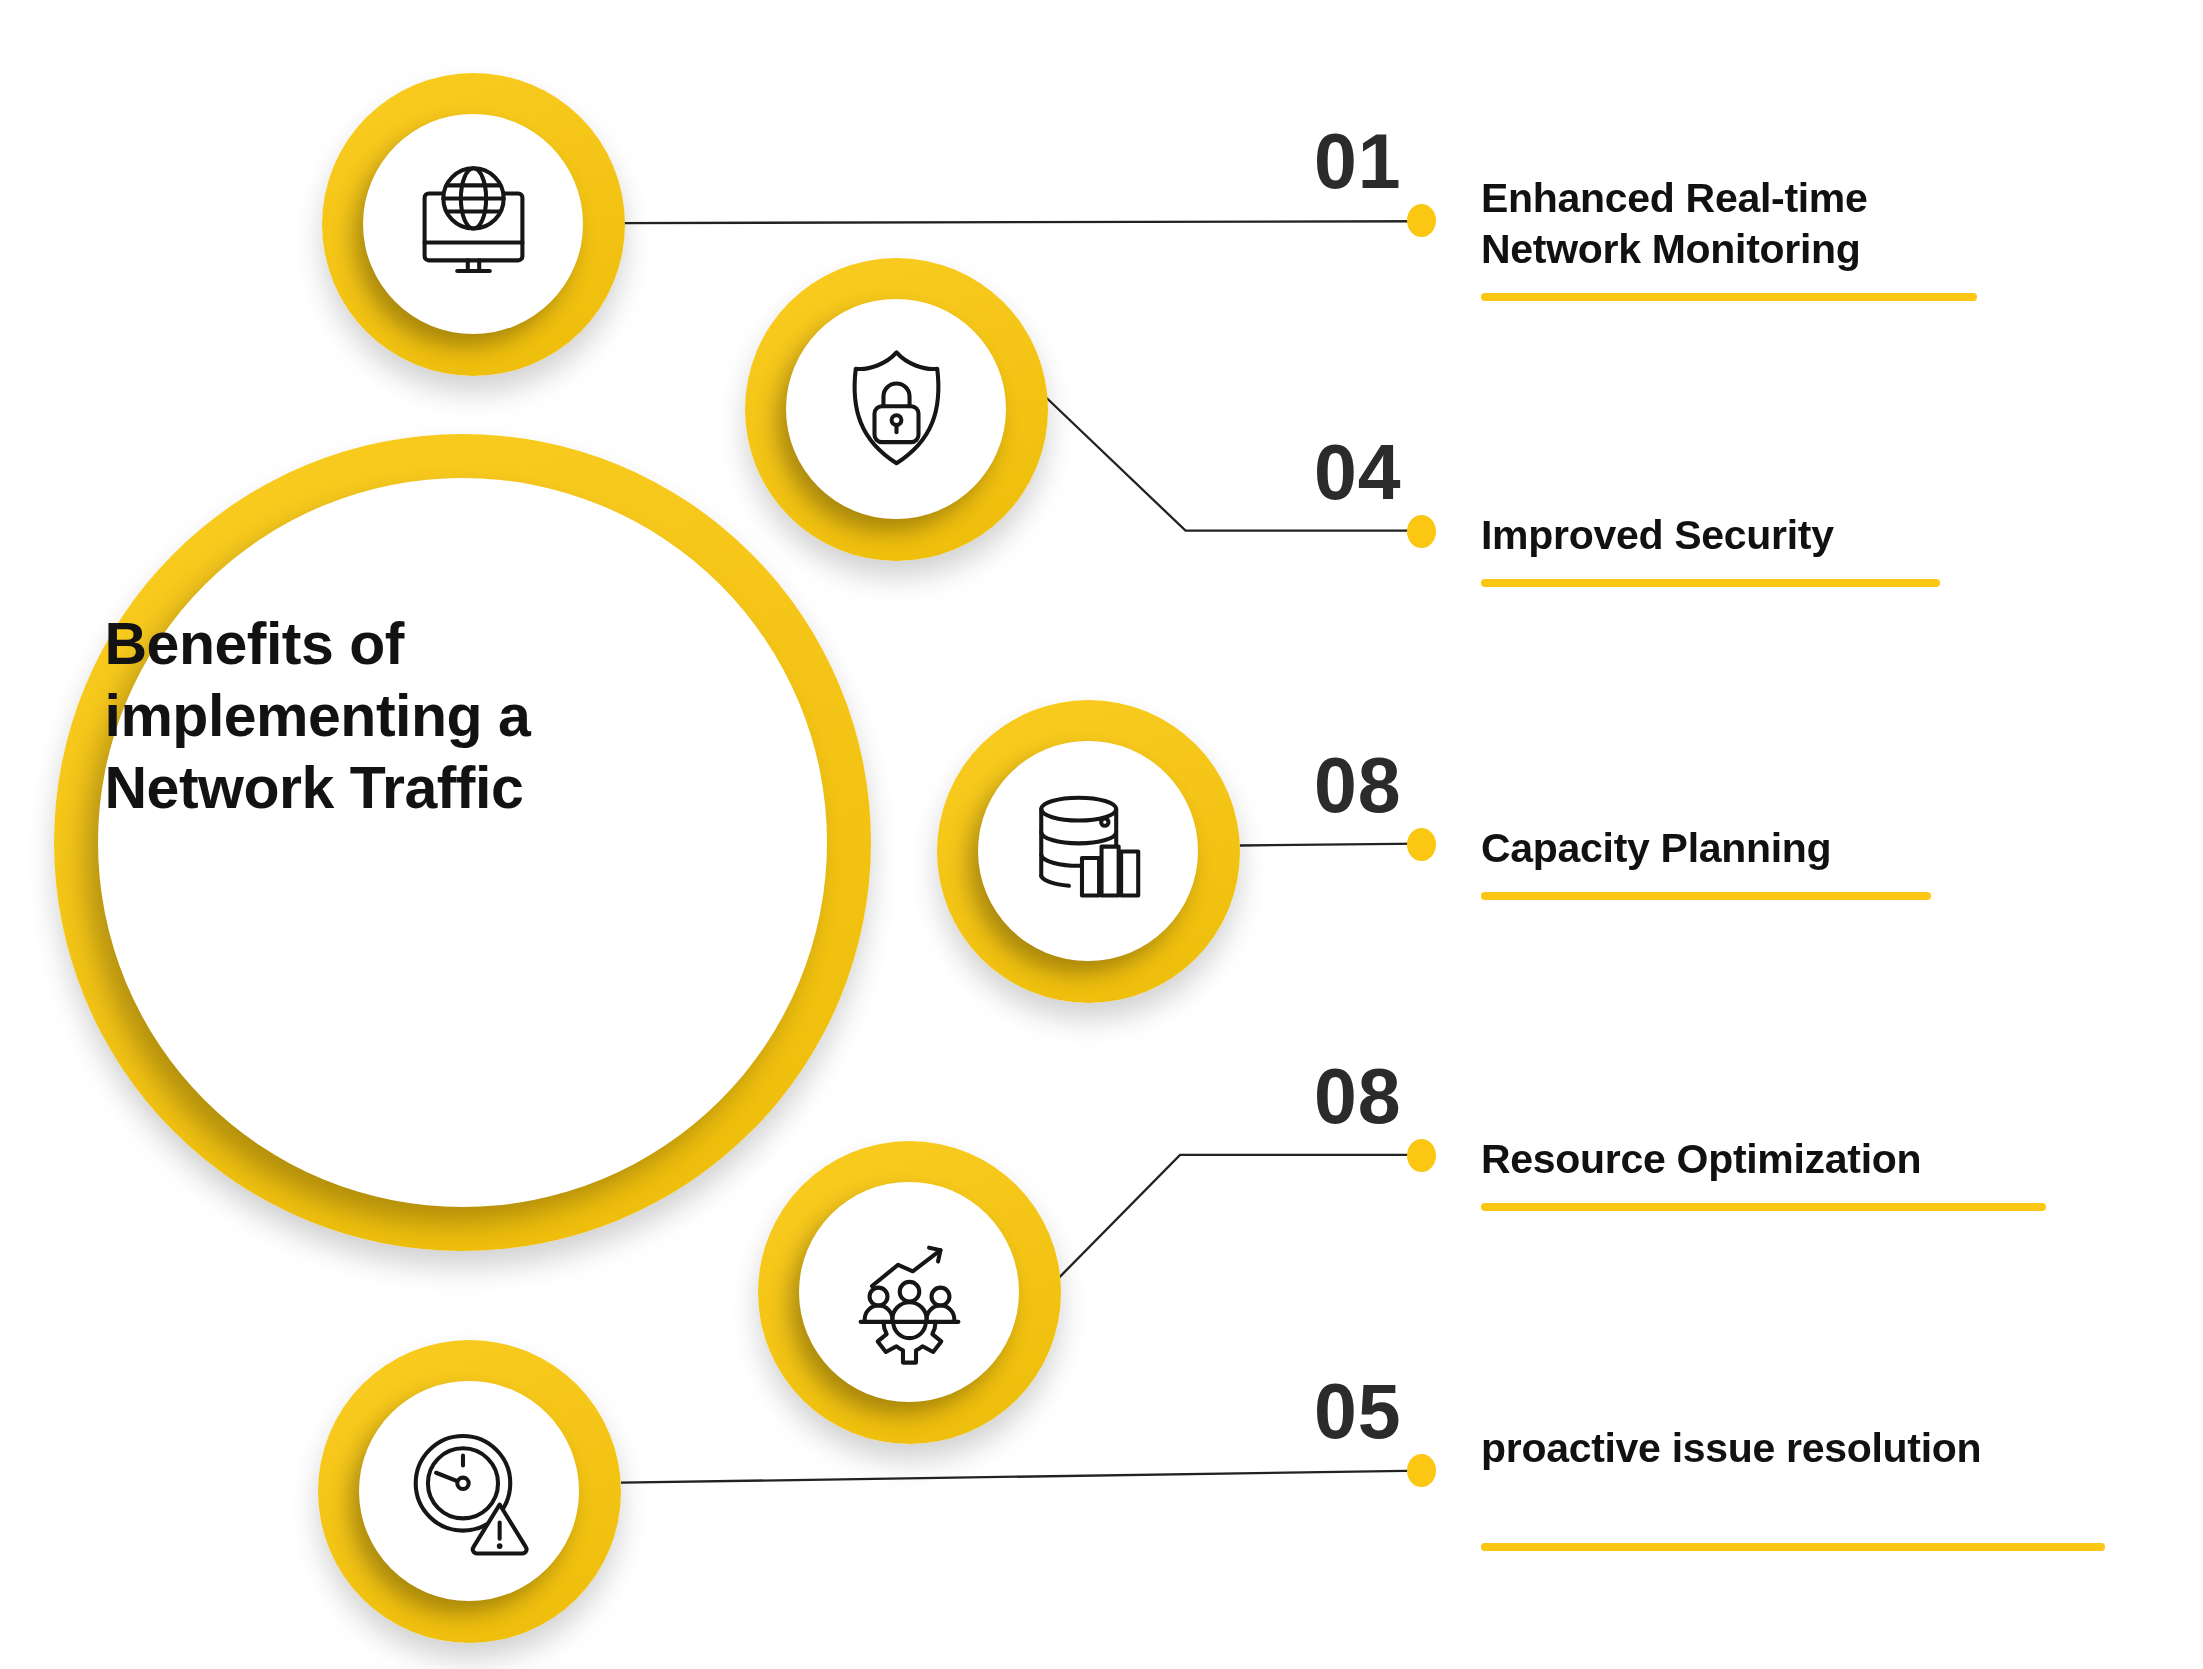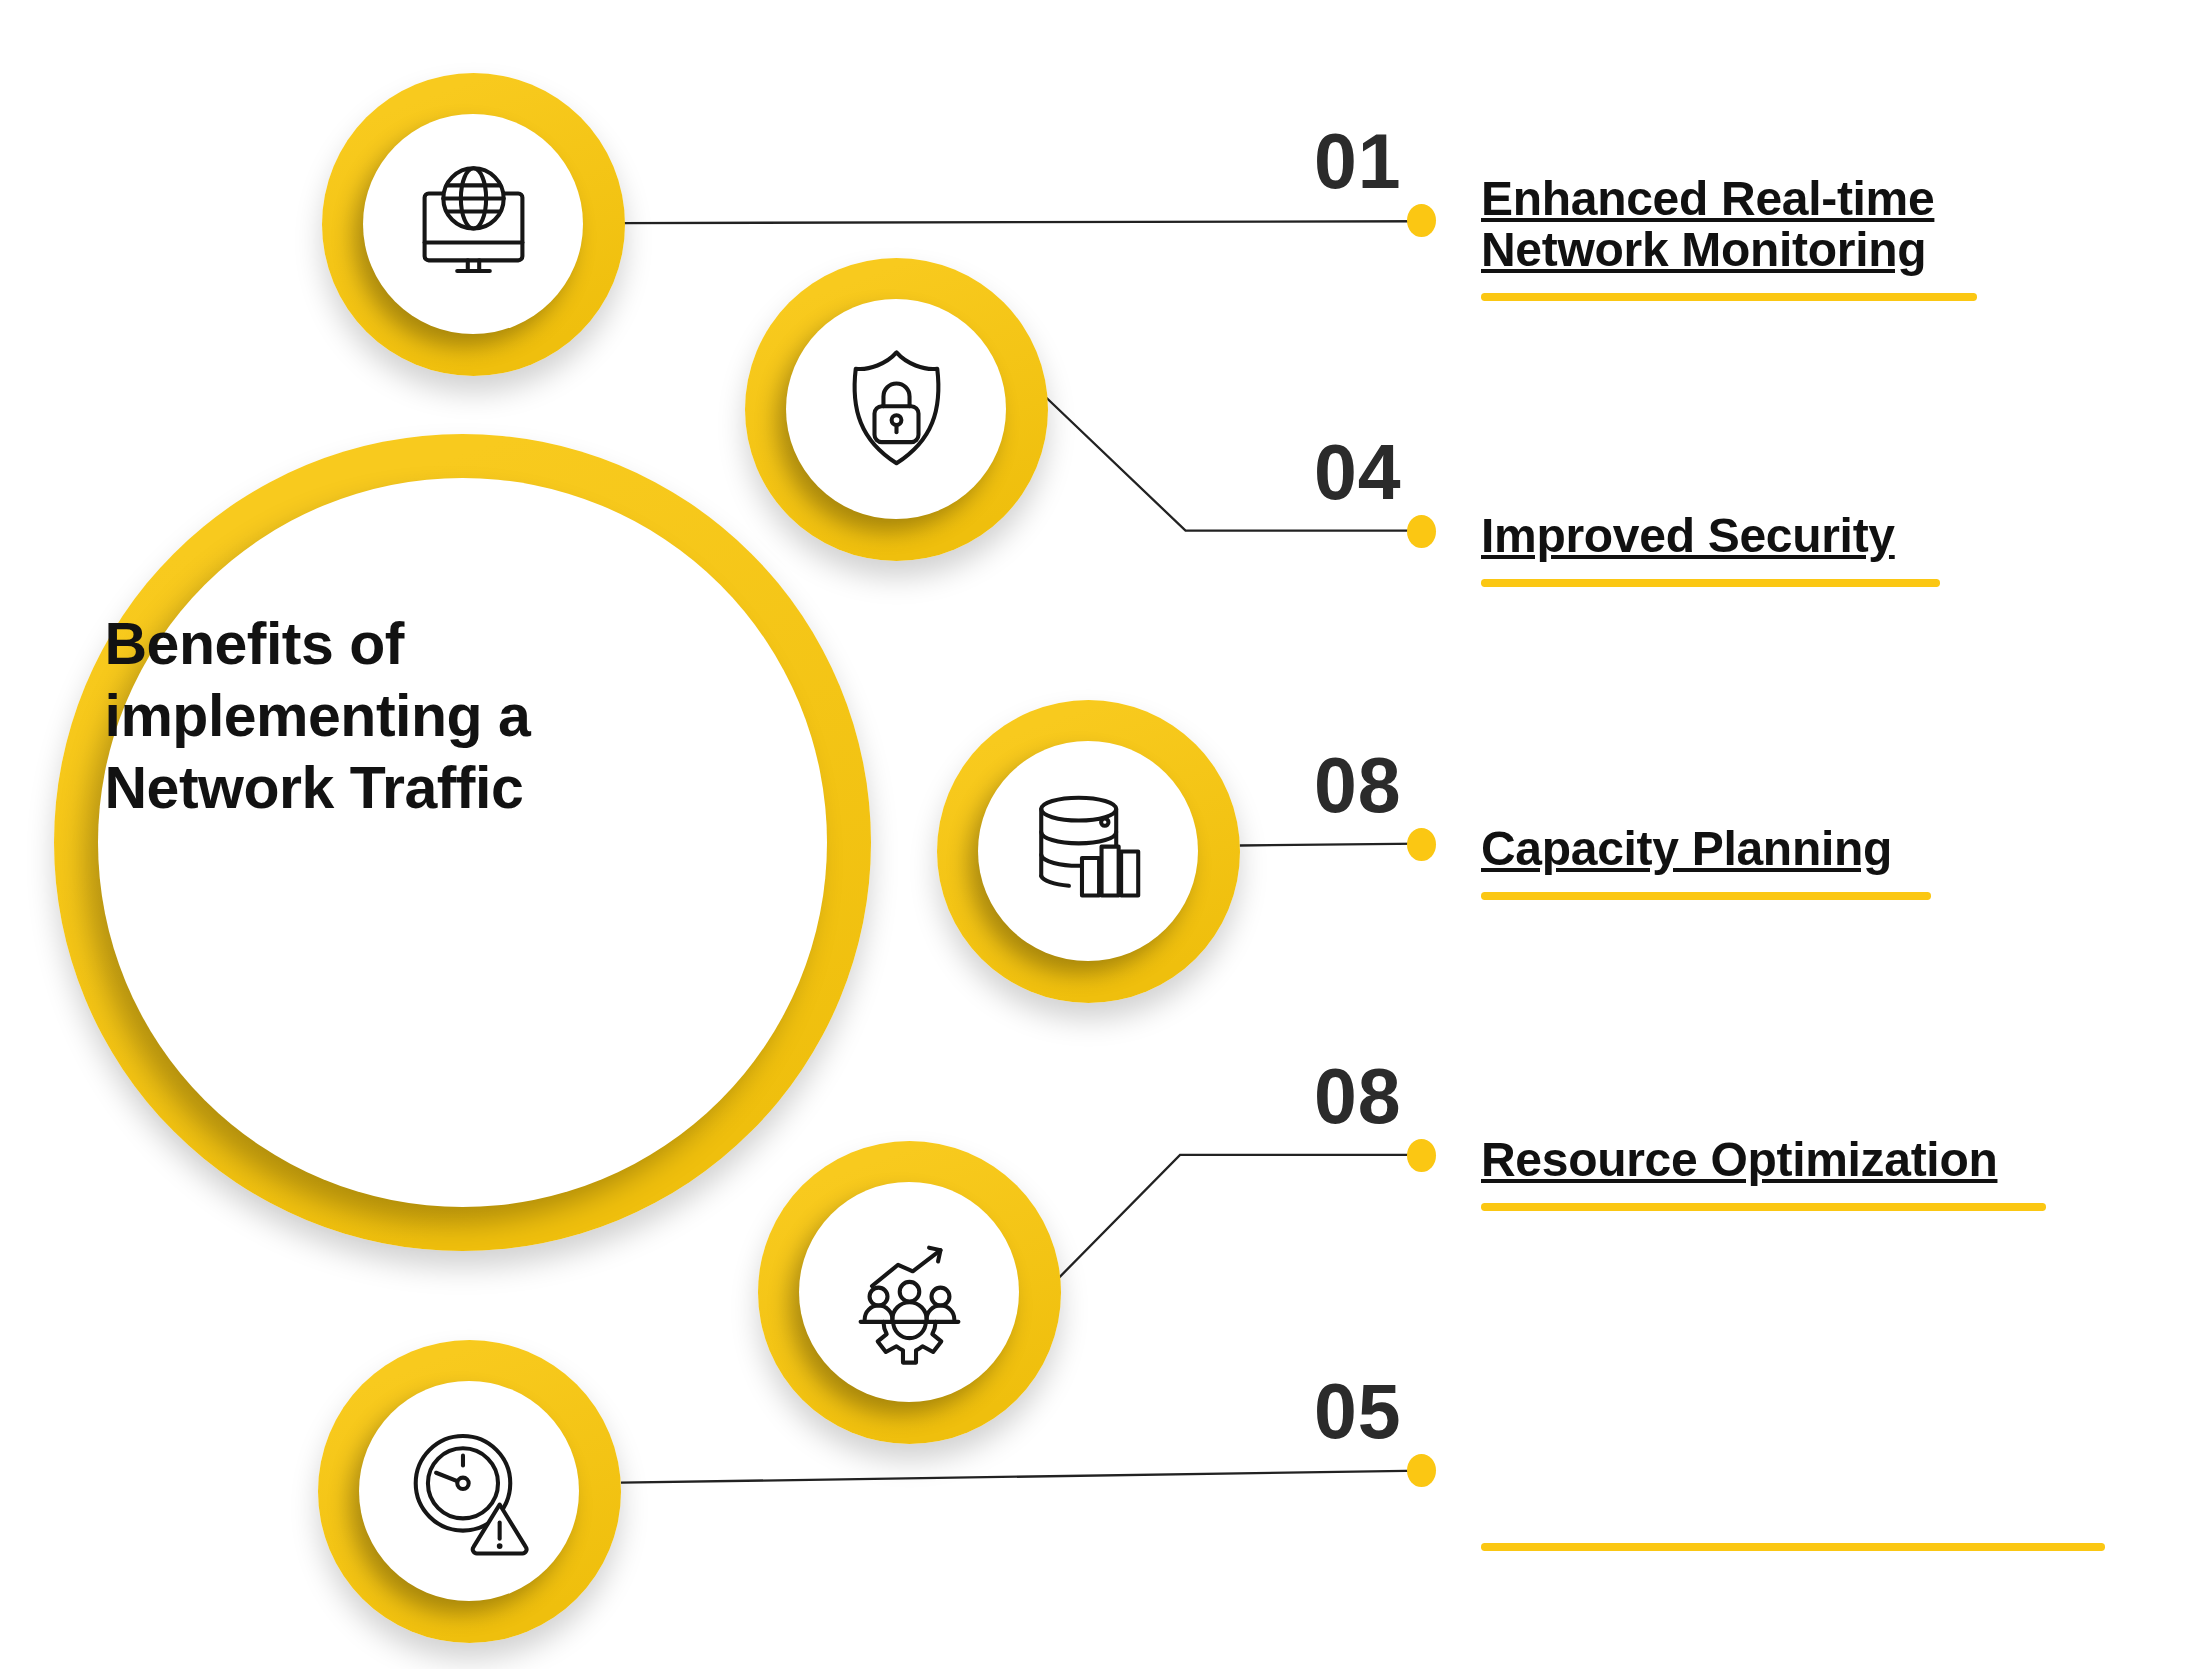--- a/index.html
+++ b/index.html
@@ -41,22 +41,22 @@
   .item1{left:1422px;top:220px;}
   .item2{left:1422px;top:531px;}
   .item3{left:1422px;top:844px;}
   .item4{left:1422px;top:1155px;}
   .item5{left:1422px;top:1470px;}
 
   .num{position:absolute;left:-108px;top:-97px;font-size:77px;line-height:77px;
        font-weight:700;color:#2b2b2b;letter-spacing:0.9px;}
   .dot{position:absolute;left:-14.7px;top:-16.5px;width:29px;height:33px;border-radius:50%;
        background:#FBC713;}
-  .label{position:absolute;left:59px;font-size:48px;line-height:51px;font-weight:700;
-         color:#111111;letter-spacing:-0.3px;white-space:nowrap;text-decoration:underline;}
+  .label{position:absolute;left:59px;font-size:41px;line-height:51px;font-weight:700;
+         color:#111111;letter-spacing:-0.3px;white-space:nowrap;}
   .label span{display:block;}
   .label.lines2{top:-47px;}
   .label.lines1{top:-21px;}
   .underline{position:absolute;left:59px;height:8.3px;border-radius:3.7px;background:#FBC713;}
   .ul-lines2{top:73px;}
   .ul-lines1{top:48px;}
   .item1 .underline{width:496px;}
   .item2 .underline{width:459px;}
   .item3 .underline{width:450px;}
   .item4 .underline{width:565px;}
@@ -209,18 +209,19 @@
     <div class="label lines1">
       <span>Resource Optimization</span>
     </div>
     <div class="underline ul-lines1"></div>
   </div>
 
   <div class="item item5">
     <div class="num">05</div>
     <div class="dot"></div>
     <div class="label lines2">
+      <span>proactive issue resolution</span>
     </div>
     <div class="underline ul-lines2"></div>
   </div>
 
 </div>
 
 
 </body></html>

